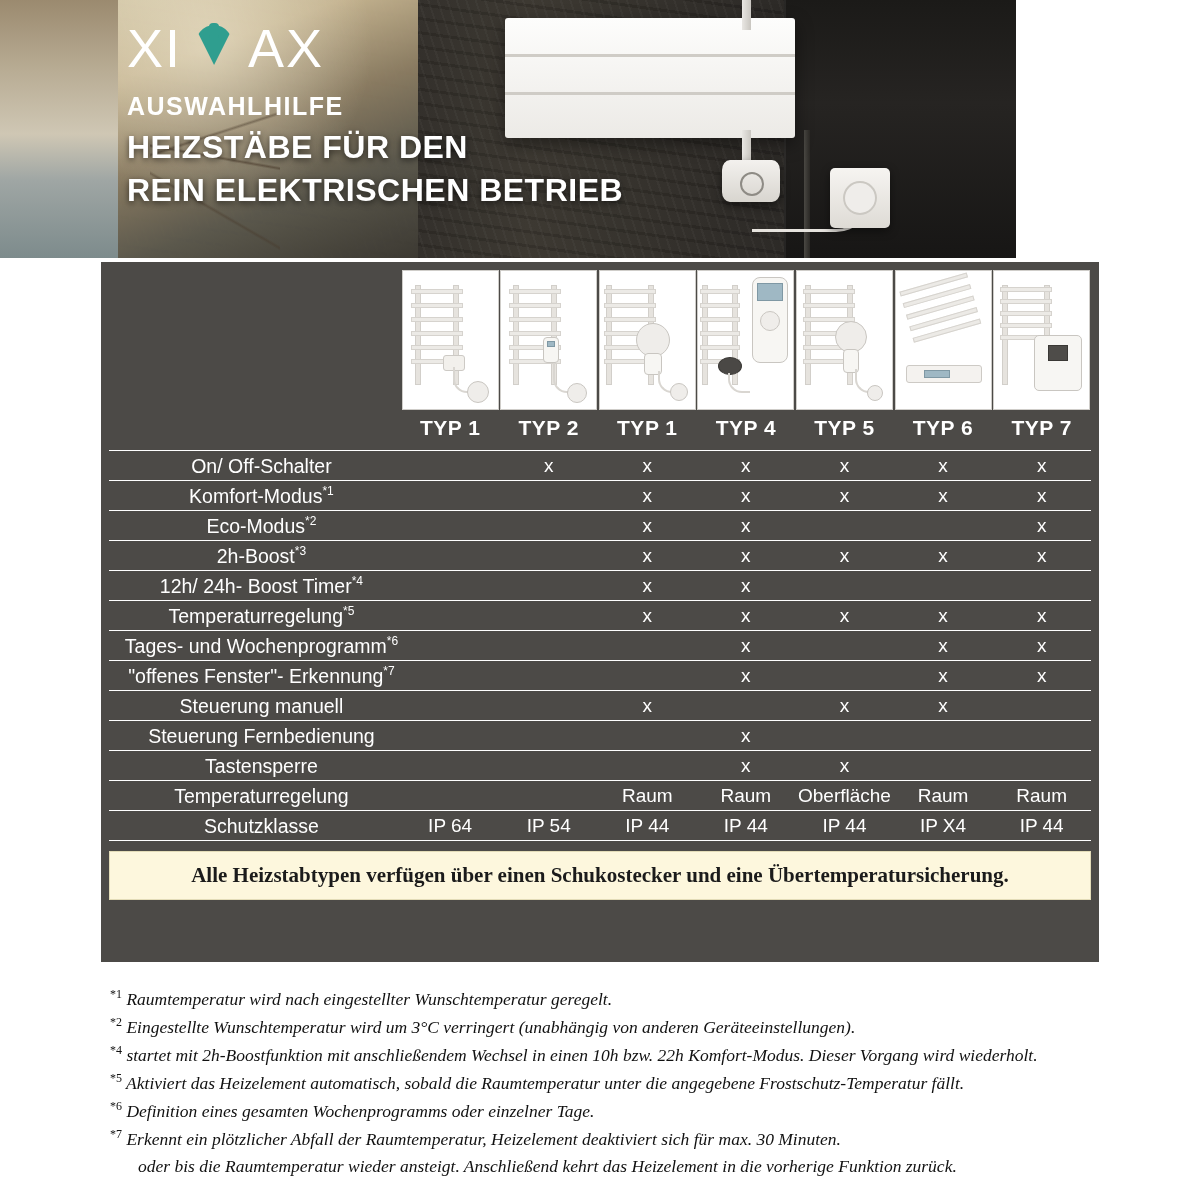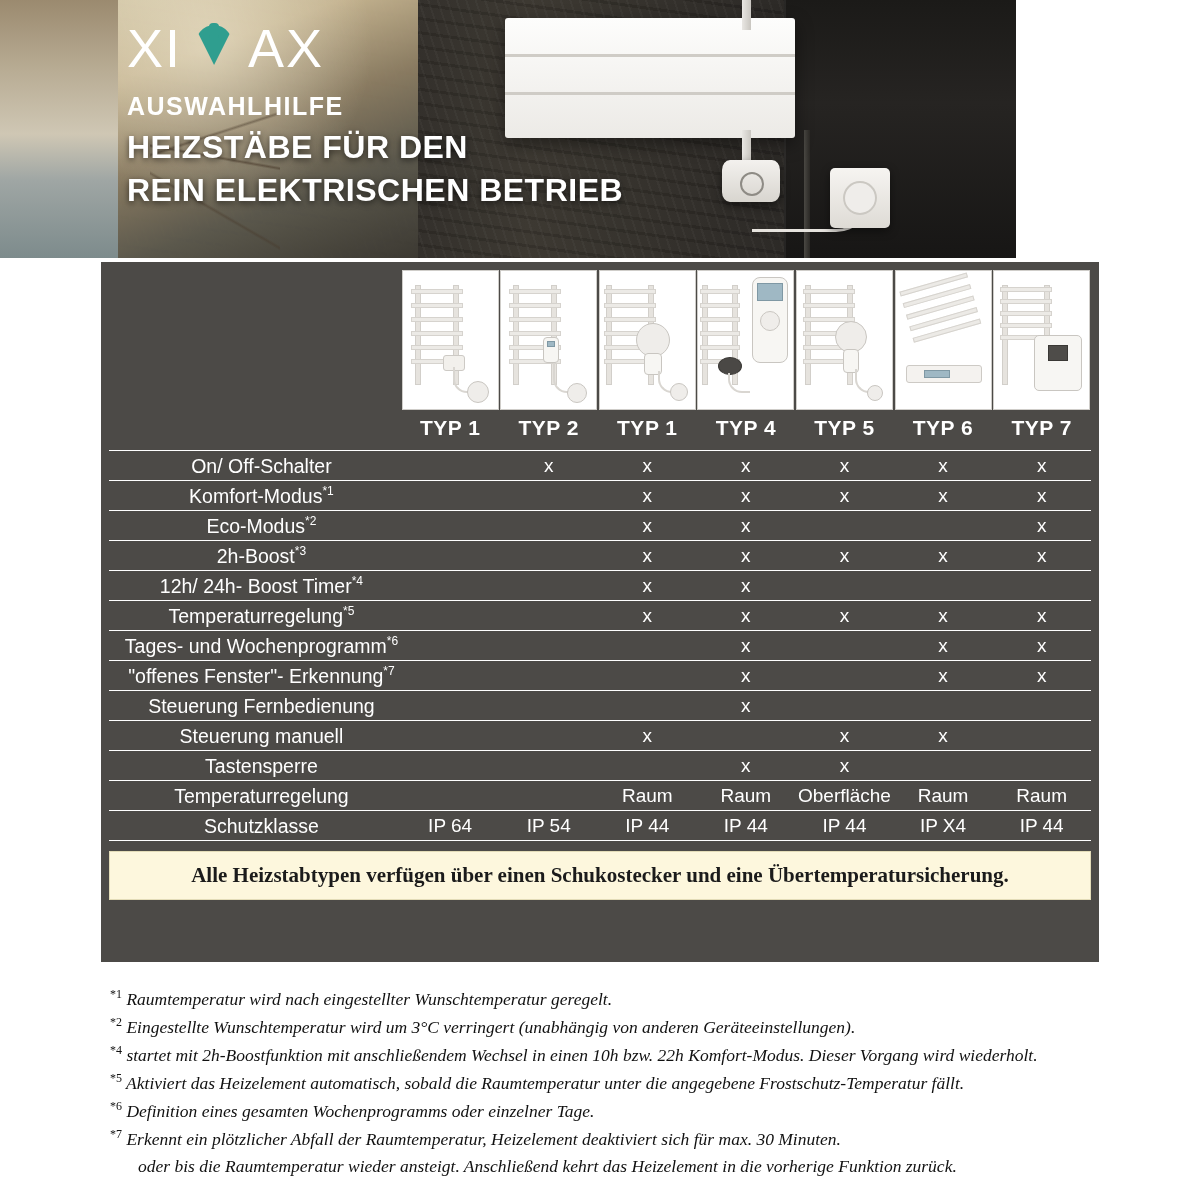--- a/index.html
+++ b/index.html
@@ -505,37 +505,37 @@
       <td class="label"><span>"offenes Fenster"- Erkennung</span><sup>*7</sup></td>
       <td class="mark"></td>
       <td class="mark"></td>
       <td class="mark"></td>
       <td class="mark">x</td>
       <td class="mark"></td>
       <td class="mark">x</td>
       <td class="mark">x</td>
     </tr>
     <tr class="datarow">
+      <td class="label"><span>Steuerung manuell</span><sup></sup></td>
+      <td class="mark"></td>
+      <td class="mark"></td>
+      <td class="mark">x</td>
+      <td class="mark"></td>
+      <td class="mark">x</td>
+      <td class="mark">x</td>
+      <td class="mark"></td>
+    </tr>
+    <tr class="datarow">
       <td class="label"><span>Steuerung Fernbedienung</span><sup></sup></td>
       <td class="mark"></td>
       <td class="mark"></td>
       <td class="mark"></td>
       <td class="mark">x</td>
       <td class="mark"></td>
       <td class="mark"></td>
-      <td class="mark"></td>
-    </tr>
-    <tr class="datarow">
-      <td class="label"><span>Steuerung manuell</span><sup></sup></td>
-      <td class="mark"></td>
-      <td class="mark"></td>
-      <td class="mark">x</td>
-      <td class="mark"></td>
-      <td class="mark">x</td>
-      <td class="mark">x</td>
       <td class="mark"></td>
     </tr>
     <tr class="datarow">
       <td class="label"><span>Tastensperre</span><sup></sup></td>
       <td class="mark"></td>
       <td class="mark"></td>
       <td class="mark"></td>
       <td class="mark">x</td>
       <td class="mark">x</td>
       <td class="mark"></td>

